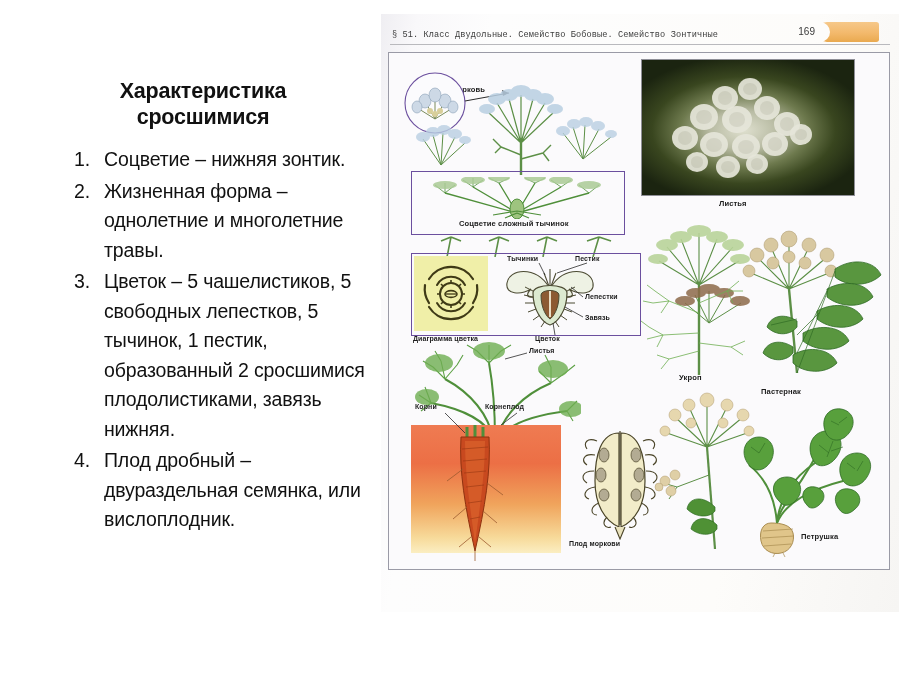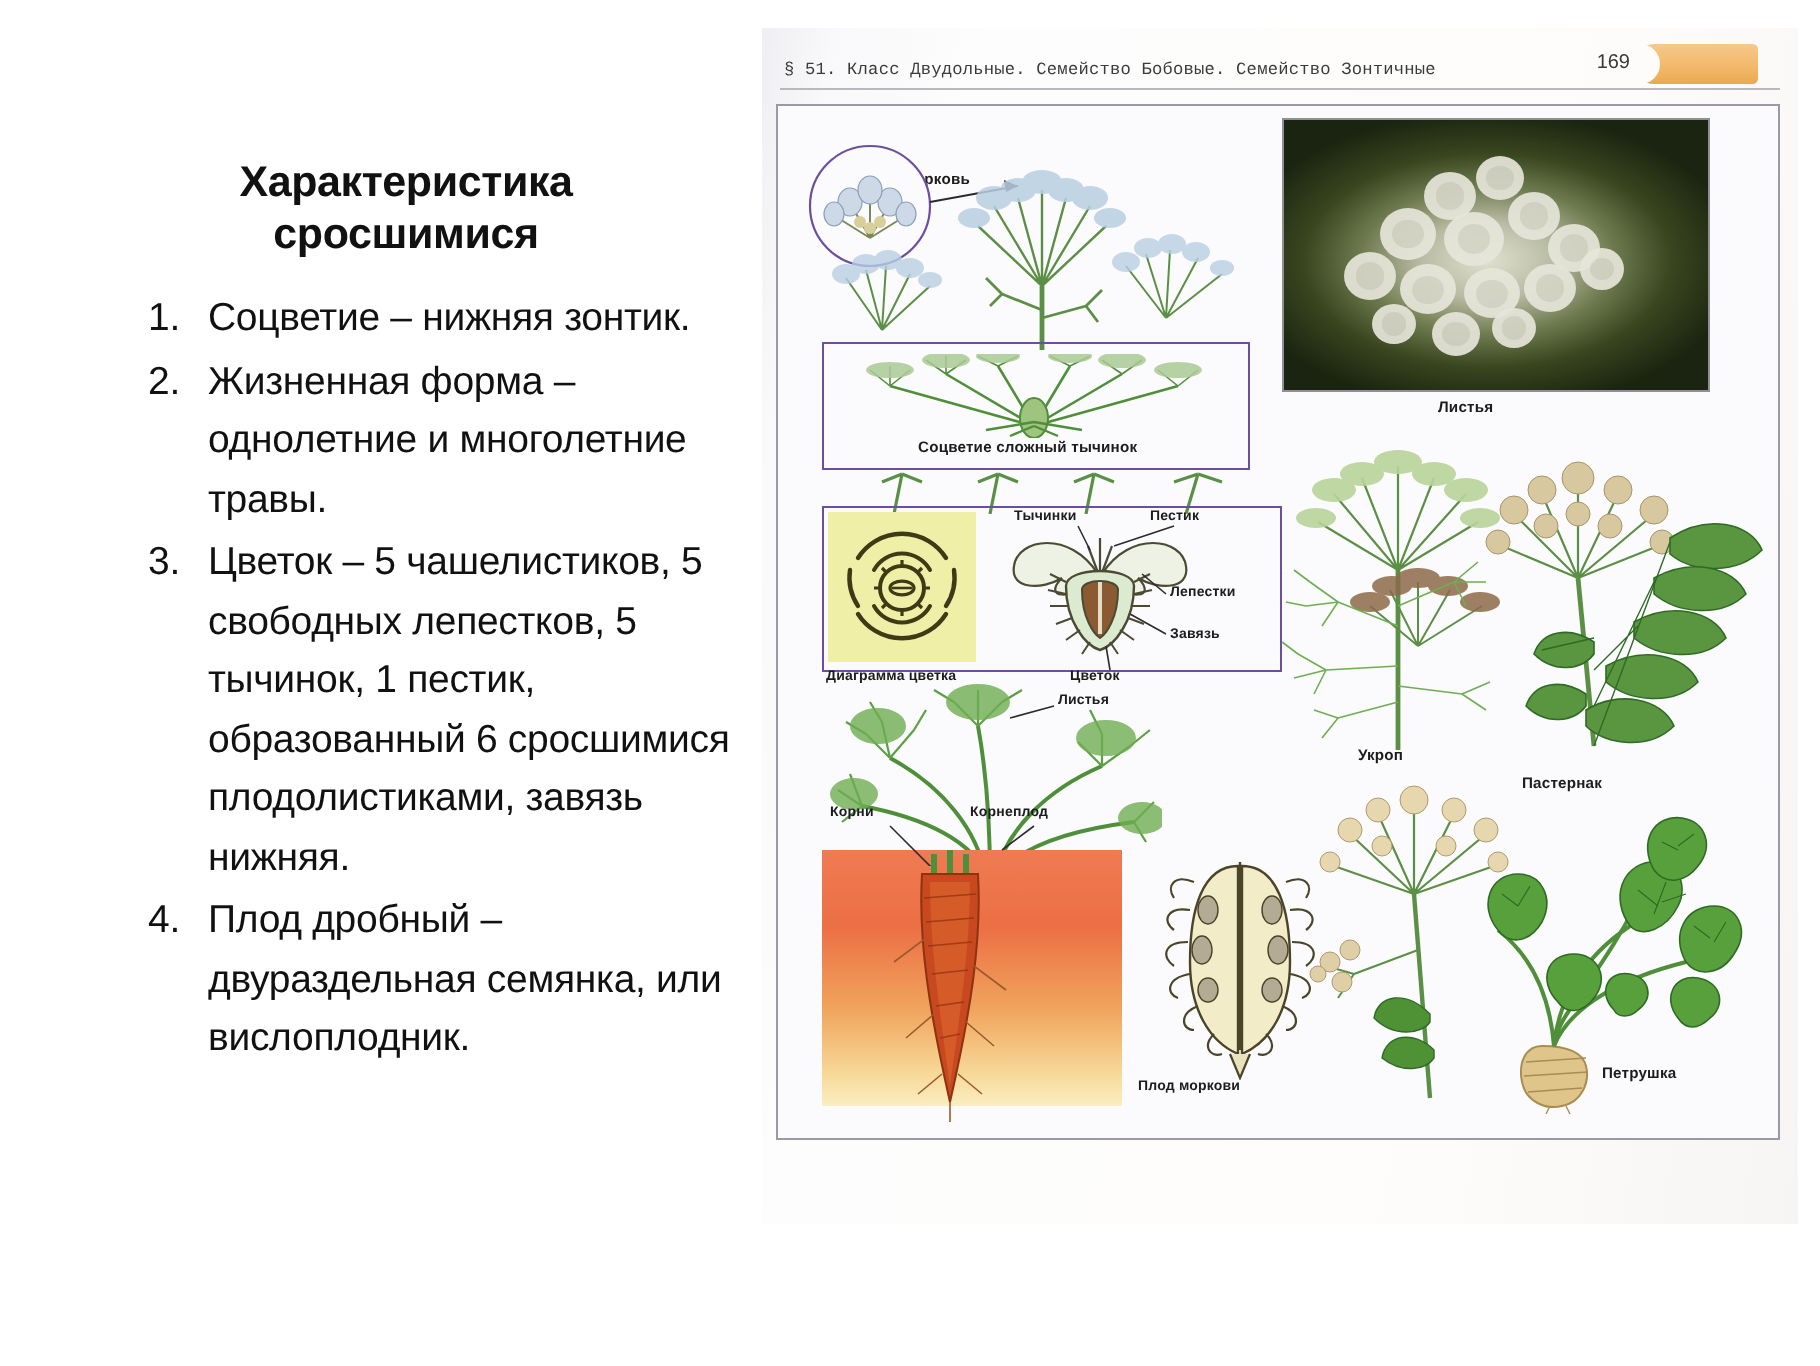--- a/index.html
+++ b/index.html
@@ -134,21 +134,21 @@
       <li>
         <span class="num">1.</span>
         <span>Соцветие – нижняя зонтик.</span>
       </li>
       <li>
         <span class="num">2.</span>
         <span>Жизненная форма – однолетние и многолетние травы.</span>
       </li>
       <li>
         <span class="num">3.</span>
-        <span>Цветок – 5 чашелистиков, 5 свободных лепестков, 5 тычинок, 1 пестик, образованный 6 сросшимися плодолистиками, завязь нижняя.</span>
+        <span>Цветок – 5 чашелистиков, 5 свободных лепестков, 5 тычинок, 1 пестик, образованный 2 сросшимися плодолистиками, завязь нижняя.</span>
       </li>
       <li>
         <span class="num">4.</span>
         <span>Плод дробный – двураздельная семянка, или вислоплодник.</span>
       </li>
     </ol>
   </div>
 
   <div id="book-page">
     <div id="page-paper"></div>

